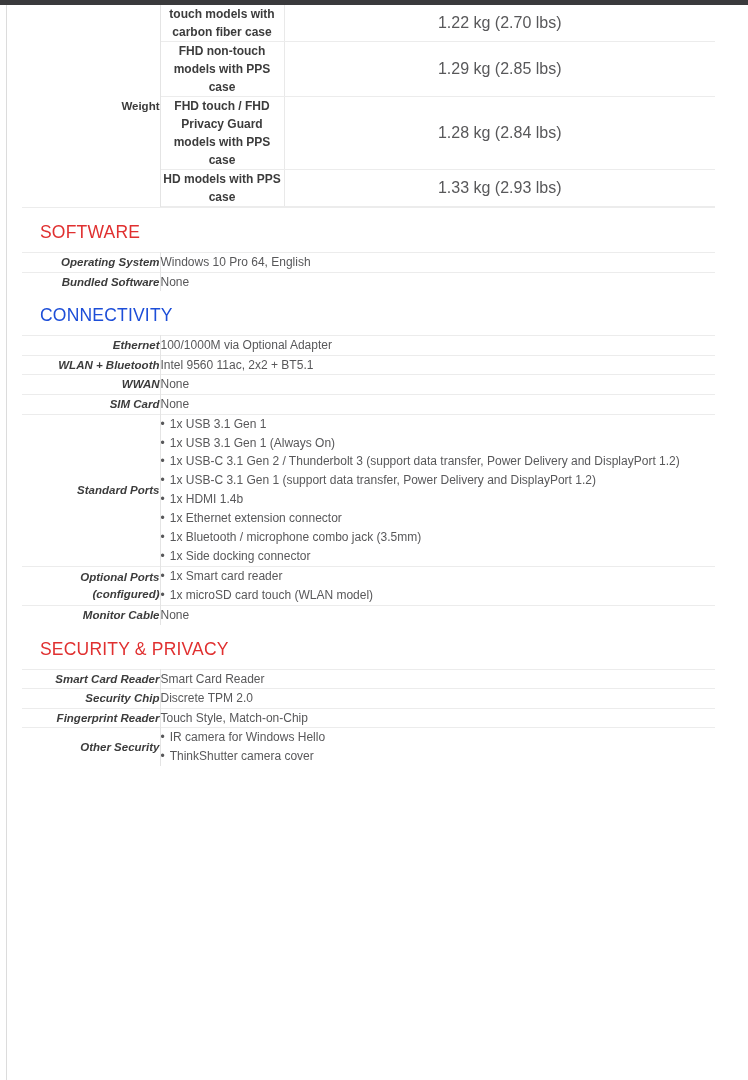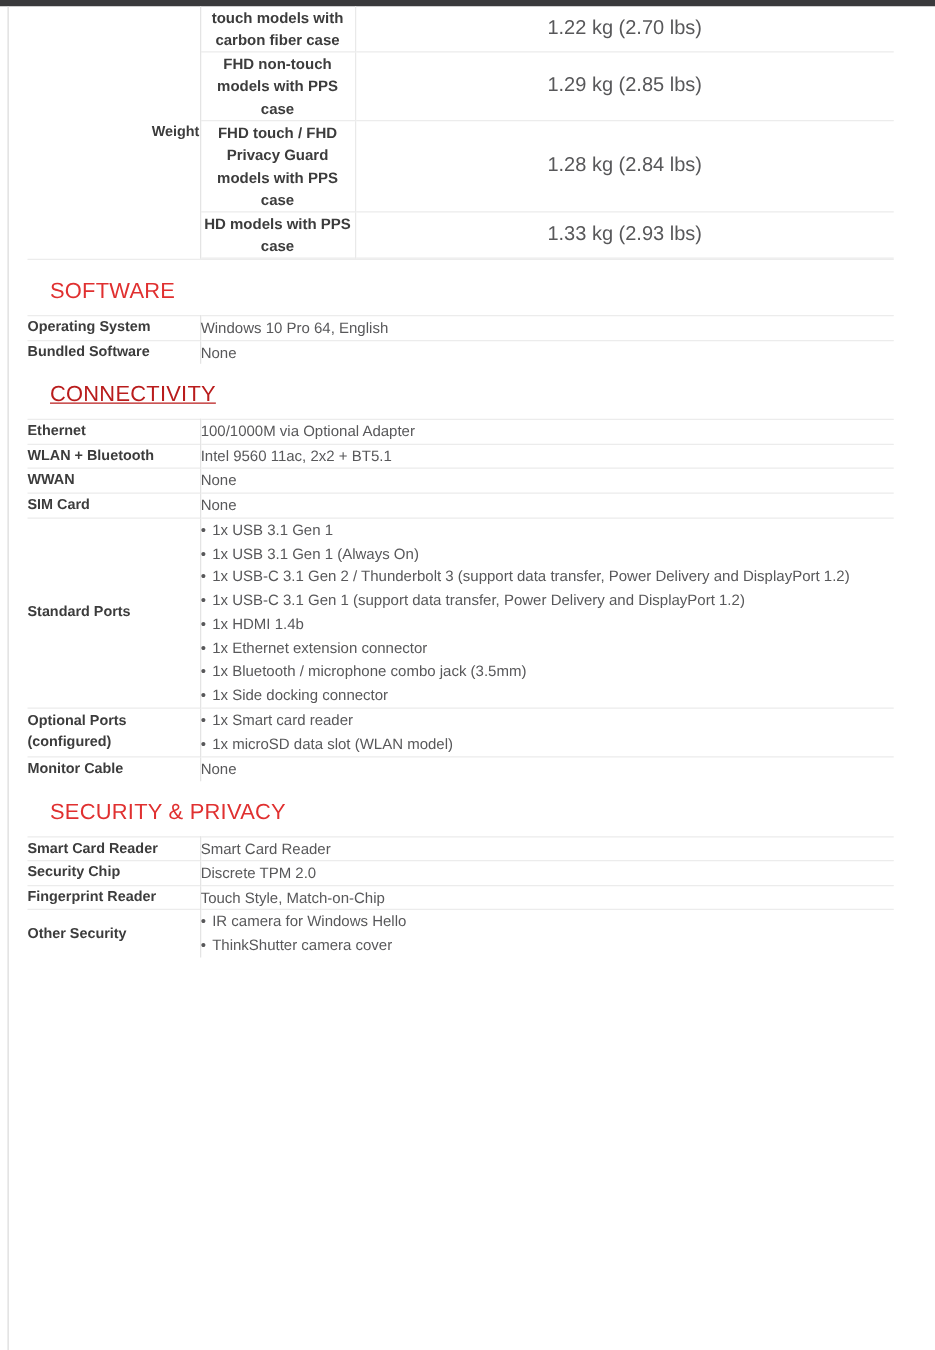--- a/index.html
+++ b/index.html
@@ -40,28 +40,29 @@
     border-collapse: collapse;
     table-layout: fixed;
   }
   table.spec td {
     border-top: 1px solid #ececec;
     vertical-align: middle;
     padding: 0;
   }
   td.label {
     width: 138px;
-    text-align: left;
+    text-align: right;
     padding: 9px 12px 9px 0;
     font-size: 11.5px;
     font-weight: bold;
     color: #3c3c3c;
     line-height: 1.45;
     border-right: 1px solid #e4e4e4;
     vertical-align: middle;
+    font-style: italic;
   }
   td.value {
     padding: 9px 8px 9px 18px;
     font-size: 12px;
     color: #58585a;
     line-height: 1.55;
     vertical-align: middle;
   }
   td.value ul {
     list-style: none;
@@ -172,21 +173,21 @@
             <tr>
               <td class="label">Operating System</td>
               <td class="value">Windows 10 Pro 64, English</td>
             </tr>
             <tr>
               <td class="label">Bundled Software</td>
               <td class="value">None</td>
             </tr>
           </tbody>
         </table>
-        <div class="section-head" style="color: #b91c1c; text-decoration: underline;">CONNECTIVITY</div>
+        <div class="section-head" style="color: #1d4ed8;">CONNECTIVITY</div>
         <table class="spec">
           <tbody>
             <tr>
               <td class="label">Ethernet</td>
               <td class="value">100/1000M via Optional Adapter</td>
             </tr>
             <tr>
               <td class="label">WLAN + Bluetooth</td>
               <td class="value">Intel 9560 11ac, 2x2 + BT5.1</td>
             </tr>
@@ -211,21 +212,21 @@
                   <li>1x Bluetooth / microphone combo jack (3.5mm)</li>
                   <li>1x Side docking connector</li>
                 </ul>
               </td>
             </tr>
             <tr>
               <td class="label">Optional Ports (configured)</td>
               <td class="value">
                 <ul class="flush">
                   <li>1x Smart card reader</li>
-                  <li>1x microSD data slot (WLAN model)</li>
+                  <li>1x microSD card touch (WLAN model)</li>
                 </ul>
               </td>
             </tr>
             <tr>
               <td class="label">Monitor Cable</td>
               <td class="value">None</td>
             </tr>
           </tbody>
         </table>
         <div class="section-head" style="color: rgb(224, 48, 48);">SECURITY &amp; PRIVACY</div>

